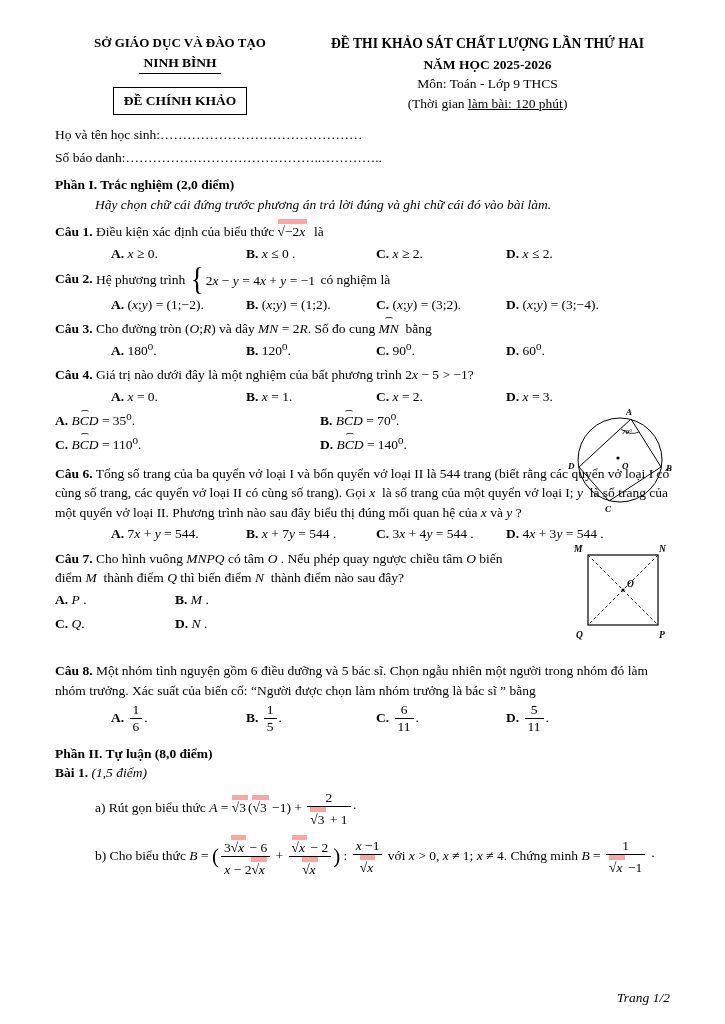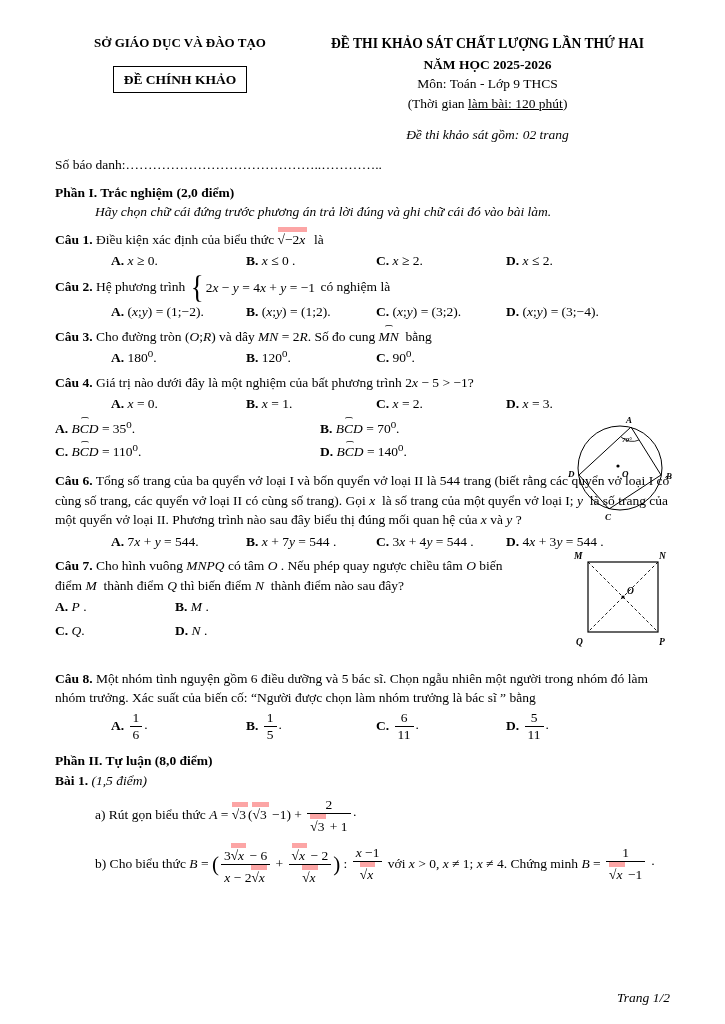--- a/index.html
+++ b/index.html
@@ -56,32 +56,33 @@
   svg text{font-family:"Liberation Serif","DejaVu Serif",serif;font-style:italic;font-weight:bold;}
 </style>
 </head>
 <body>
 
 <div class="page">
 
   <div class="hdr">
     <div class="hdr-left">
       <div class="dept1">SỞ GIÁO DỤC VÀ ĐÀO TẠO</div>
+      <div><span class="dept2">NINH BÌNH</span></div>
       <div class="official-box">ĐỀ CHÍNH KHẢO</div>
     </div>
     <div class="hdr-right">
       <div class="t1">ĐỀ THI KHẢO SÁT CHẤT LƯỢNG LẦN THỨ HAI</div>
       <div class="t2">NĂM HỌC 2025-2026</div>
       <div>Môn: Toán - Lớp 9 THCS</div>
       <div>(Thời gian <u>làm bài: 120 phút</u>)</div>
-      <div class="pages-note">Đề thi khảo sát gồm: 02 trang</div>
     </div>
   </div>
 
   <div class="student">
+    <div>Họ và tên học sinh:………………………………………</div>
     <div>Số báo danh:……………………………………..…………..</div>
   </div>
 
   <div class="h-part">Phần I. Trắc nghiệm (2,0 điểm)</div>
   <div class="instr">Hãy chọn chữ cái đứng trước phương án trả lời đúng và ghi chữ cái đó vào bài làm.</div>
 
   <div class="q">
     <div><span class="qlabel">Câu 1.</span> <span>Điều kiện xác định của biểu thức <span class="sq">−2<i>x</i></span>&nbsp; là</span></div>
     <div class="opts4">
       <div><span class="okey">A.</span> <span><i>x</i> ≥ 0.</span></div>
@@ -106,20 +107,21 @@
       <div><span class="okey">D.</span> <span>(<i>x</i>;<i>y</i>) = (3;−4).</span></div>
     </div>
   </div>
 
   <div class="q">
     <div><span class="qlabel">Câu 3.</span> <span>Cho đường tròn (<i>O</i>;<i>R</i>) và dây <i>MN</i> = 2<i>R</i>.  Số đo cung <span class="arc"><i>MN</i></span>&nbsp; bằng</span></div>
     <div class="opts4">
       <div><span class="okey">A.</span> <span>180⁰.</span></div>
       <div><span class="okey">B.</span> <span>120⁰.</span></div>
       <div><span class="okey">C.</span> <span>90⁰.</span></div>
+      <div><span class="okey">D.</span> <span>60⁰.</span></div>
     </div>
   </div>
 
   <div class="q">
     <div><span class="qlabel">Câu 4.</span> <span>Giá trị nào dưới đây là một nghiệm của bất phương trình 2<i>x</i> − 5 &gt; −1?</span></div>
     <div class="opts4">
       <div><span class="okey">A.</span> <span><i>x</i> = 0.</span></div>
       <div><span class="okey">B.</span> <span><i>x</i> = 1.</span></div>
       <div><span class="okey">C.</span> <span><i>x</i> = 2.</span></div>
       <div><span class="okey">D.</span> <span><i>x</i> = 3.</span></div>

